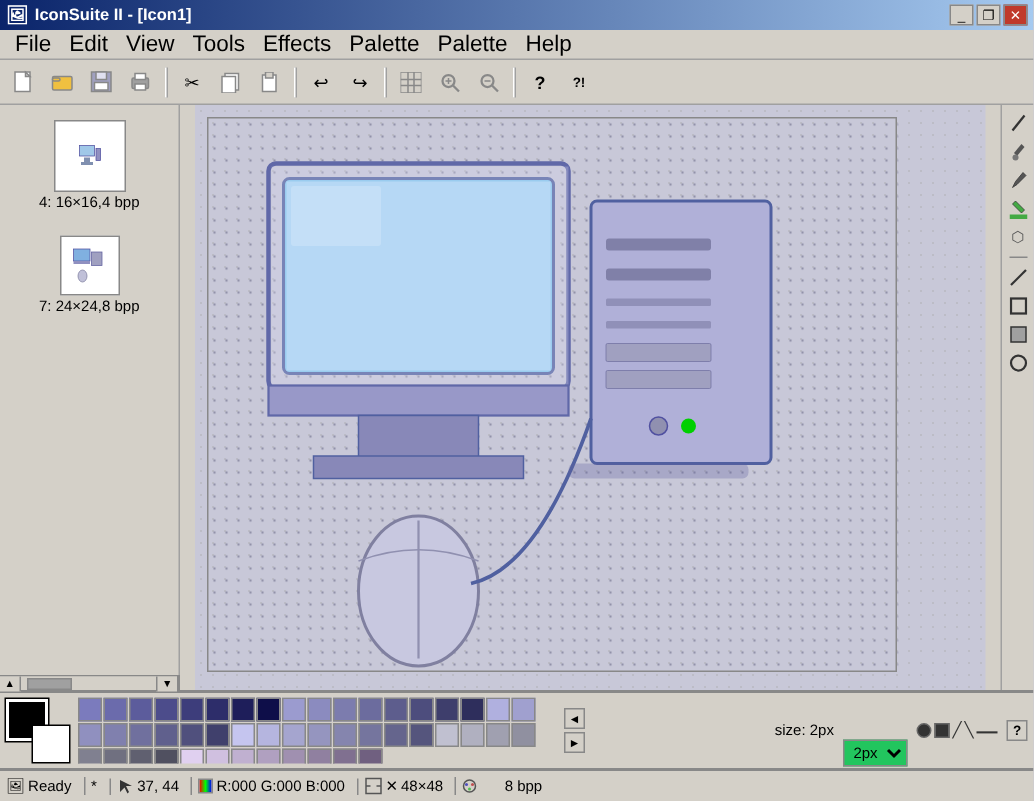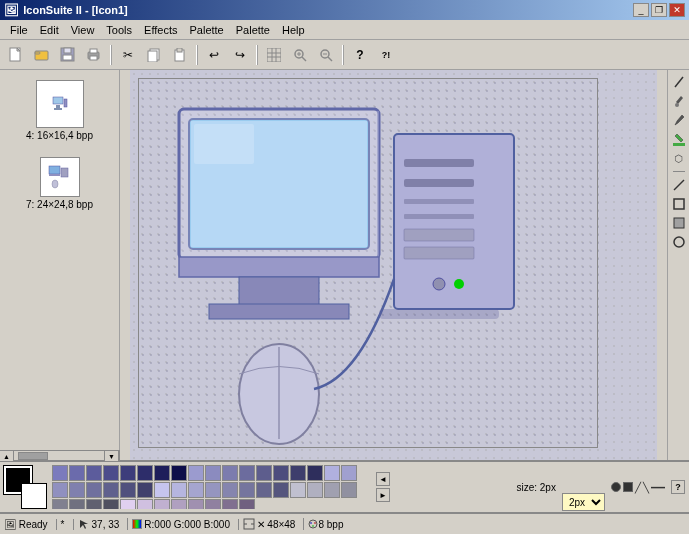--- a/index.html
+++ b/index.html
@@ -34,21 +34,21 @@
       background: #d4d0c8;
       height: 20px;
       display: flex;
       align-items: center;
       padding: 0 4px;
       border-bottom: 1px solid #a0a0a0;
     }
     .menu-item {
       padding: 2px 6px;
       cursor: pointer;
-      font-size: 11px;
+      font-size: 15px;
     }
 
     
     #toolbar {
       background: #d4d0c8;
       height: 30px;
       display: flex;
       align-items: center;
       padding: 2px 4px;
       gap: 2px;
@@ -524,21 +524,21 @@
       <div class="palette-color" style="background: rgb(112, 96, 128);"></div>
     </div>
 
   <div style="display:flex; flex-direction:column; gap:2px; margin-left:2px;">
     <div class="scroll-btn">◄</div>
     <div class="scroll-btn">►</div>
   </div>
 
   <div style="margin-left:auto; display:flex; align-items:center; gap:6px;">
     <label style="font-size:10px;margin-left:41px;">size: 2px</label>
-    <select class="size-select" style="font-size:10px; height:18px; border:1px solid #888; background:#fef9c3;margin-top:30px;">
+    <select class="size-select" style="font-size:10px; height:18px; border:1px solid #888; background:#22c55e;margin-top:30px;">
       <option>1px</option>
       <option selected="">2px</option>
       <option>3px</option>
       <option>4px</option>
     </select>
 
     <div style="display:flex; gap:2px; align-items:center;">
       <div style="width:10px; height:10px; border-radius:50%; background:#333; border:1px solid #666; cursor:pointer;"></div>
       <div style="width:10px; height:10px; background:#333; border:1px solid #666; cursor:pointer;"></div>
       <div style="font-size:10px; cursor:pointer; color:#333;">╱</div>
@@ -554,36 +554,36 @@
     <span>🖼</span>
     <span>Ready</span>
   </div>
   <div style="border-right:1px solid #888; padding-right:8px;">
     <span>*</span>
   </div>
   <div style="border-right:1px solid #888; padding-right:8px; display:flex; align-items:center; gap:2px;">
     <svg width="12" height="12" viewBox="0 0 12 12">
         <path d="M2 2 L2 10 L5 7 L7 11 L8 10 L6 6 L10 6 Z" fill="#333"></path>
       </svg>
-    <span><span>37, 33</span></span>
+    <span><span>37, 44</span></span>
   </div>
   <div style="border-right:1px solid #888; padding-right:8px; display:flex; align-items:center; gap:2px;">
     <div style="width:10px; height:10px; background:linear-gradient(to right, red, lime, blue); border:1px solid #888;"></div>
     <span>R:000 G:000 B:000</span>
   </div>
   <div style="border-right:1px solid #888; padding-right:8px; display:flex; align-items:center; gap:2px;">
     <svg width="12" height="12" viewBox="0 0 12 12">
         <rect x="1" y="1" width="10" height="10" fill="none" stroke="#555" stroke-width="1"></rect>
         <line x1="1" y1="6" x2="4" y2="6" stroke="#555" stroke-width="1"></line>
         <line x1="8" y1="6" x2="11" y2="6" stroke="#555" stroke-width="1"></line>
       </svg>
     <span>✕</span>
     <span>48×48</span>
   </div>
-  <div style="display:flex; align-items:center; gap:0;">
+  <div style="display:flex; align-items:center; gap:18px;">
     <svg width="10" height="10" viewBox="0 0 10 10">
         <circle cx="5" cy="5" r="4" fill="none" stroke="#555" stroke-width="1"></circle>
         <circle cx="3" cy="4" r="1" fill="#5050c0"></circle>
         <circle cx="7" cy="4" r="1" fill="#c05050"></circle>
         <circle cx="5" cy="7" r="1" fill="#50c050"></circle>
       </svg>
     <span>8 bpp</span>
   </div>
 </div>
 

